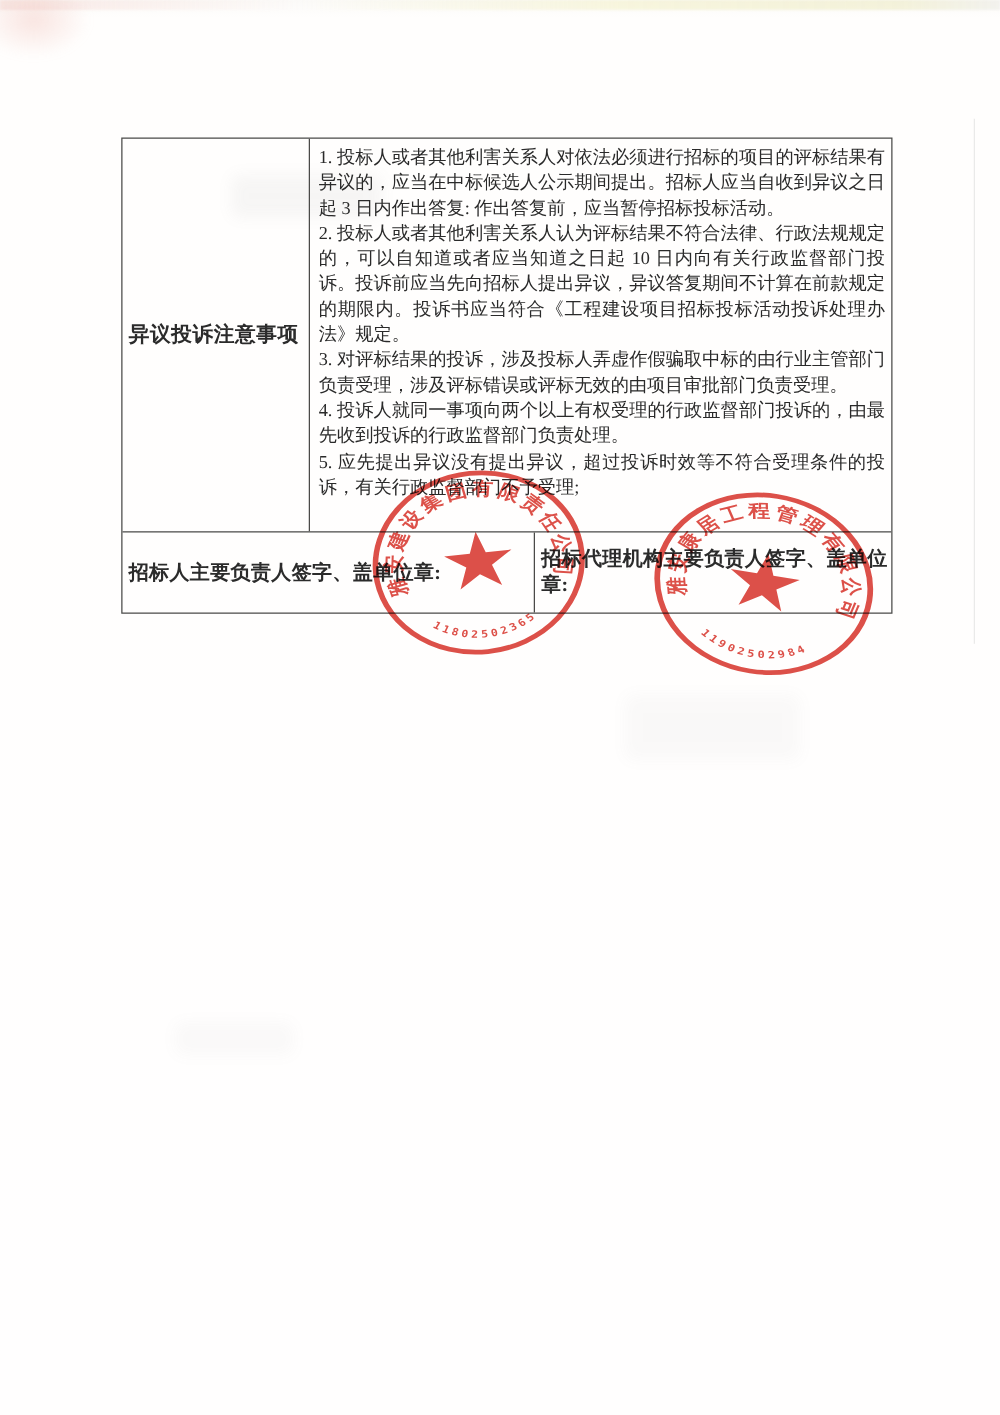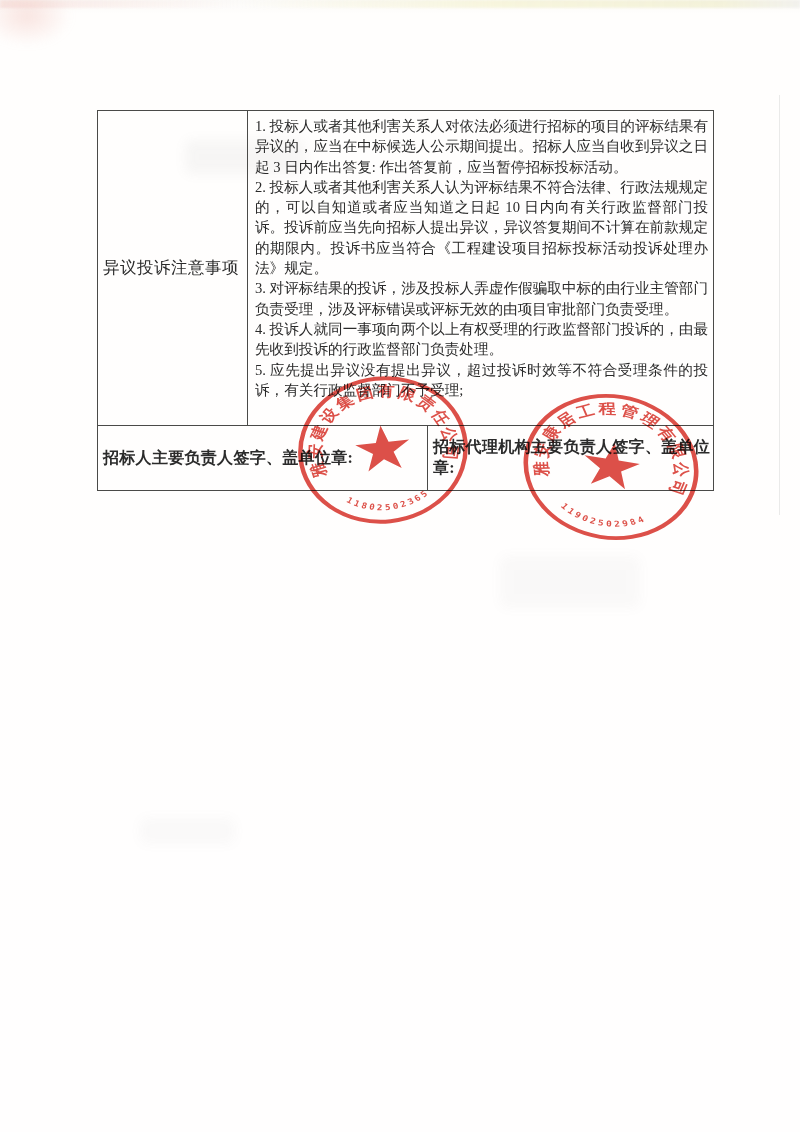--- a/index.html
+++ b/index.html
@@ -35,21 +35,21 @@
   .tbl{
     position:absolute;left:97px;top:110px;width:615px;
     border:1.4px solid #4a4a48;
   }
   .row1{display:flex;height:314px;border-bottom:1.4px solid #4a4a48;}
   .cell-label{
     width:150px;flex:0 0 150px;border-right:1.4px solid #4a4a48;
     display:flex;align-items:center;justify-content:flex-start;
     padding:0 5px;box-sizing:border-box;
   }
-  .cell-label span{font-size:16.5px;letter-spacing:.5px;color:#2b2b2b;}
+  .cell-label span{font-size:16.5px;letter-spacing:.5px;color:#2b2b2b;font-weight:bold;}
   .cell-notes{
     flex:1;padding:5px 5px 3px 7px;box-sizing:border-box;
   }
   .note-line{margin:0;font-size:14.6px;line-height:20.3px;color:#2a2a2a;text-align:justify;}
   .row2{display:flex;height:64px;}
   .cell-sign{
     display:flex;align-items:center;box-sizing:border-box;padding-left:5px;
     font-size:16px;letter-spacing:.3px;color:#2b2b2b;font-weight:600;
   }
   .cell-sign.left{width:330px;flex:0 0 330px;border-right:1.4px solid #4a4a48;}

